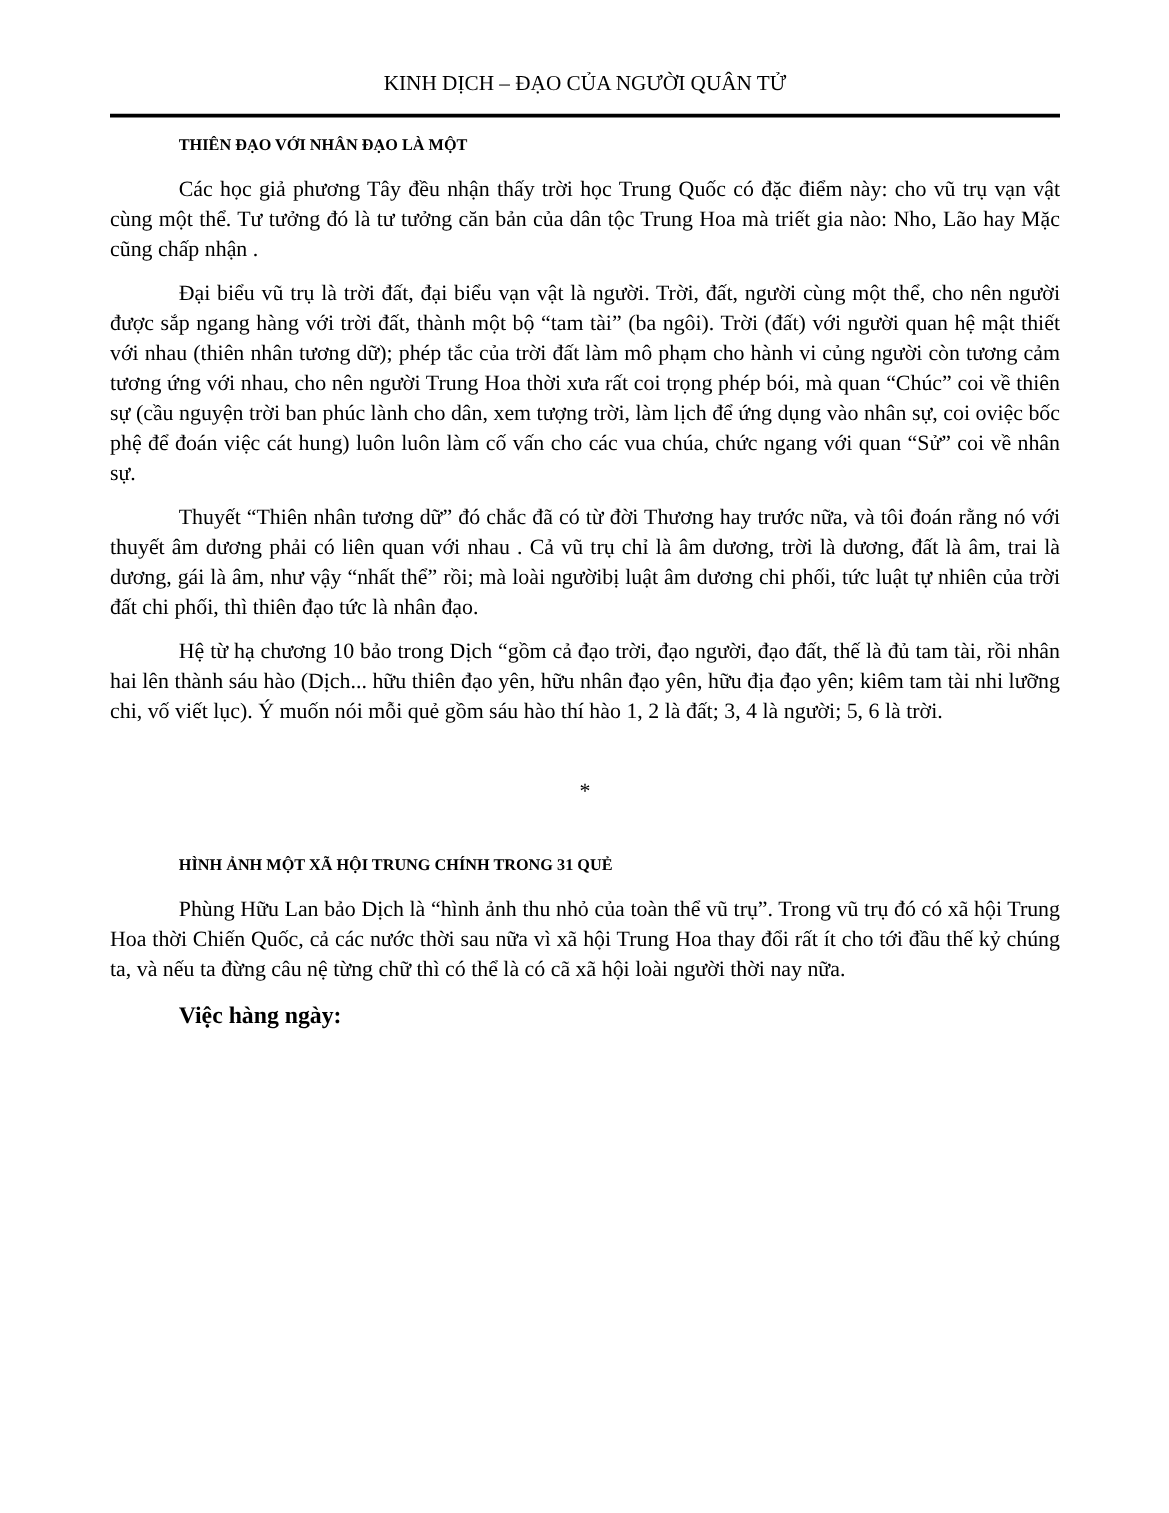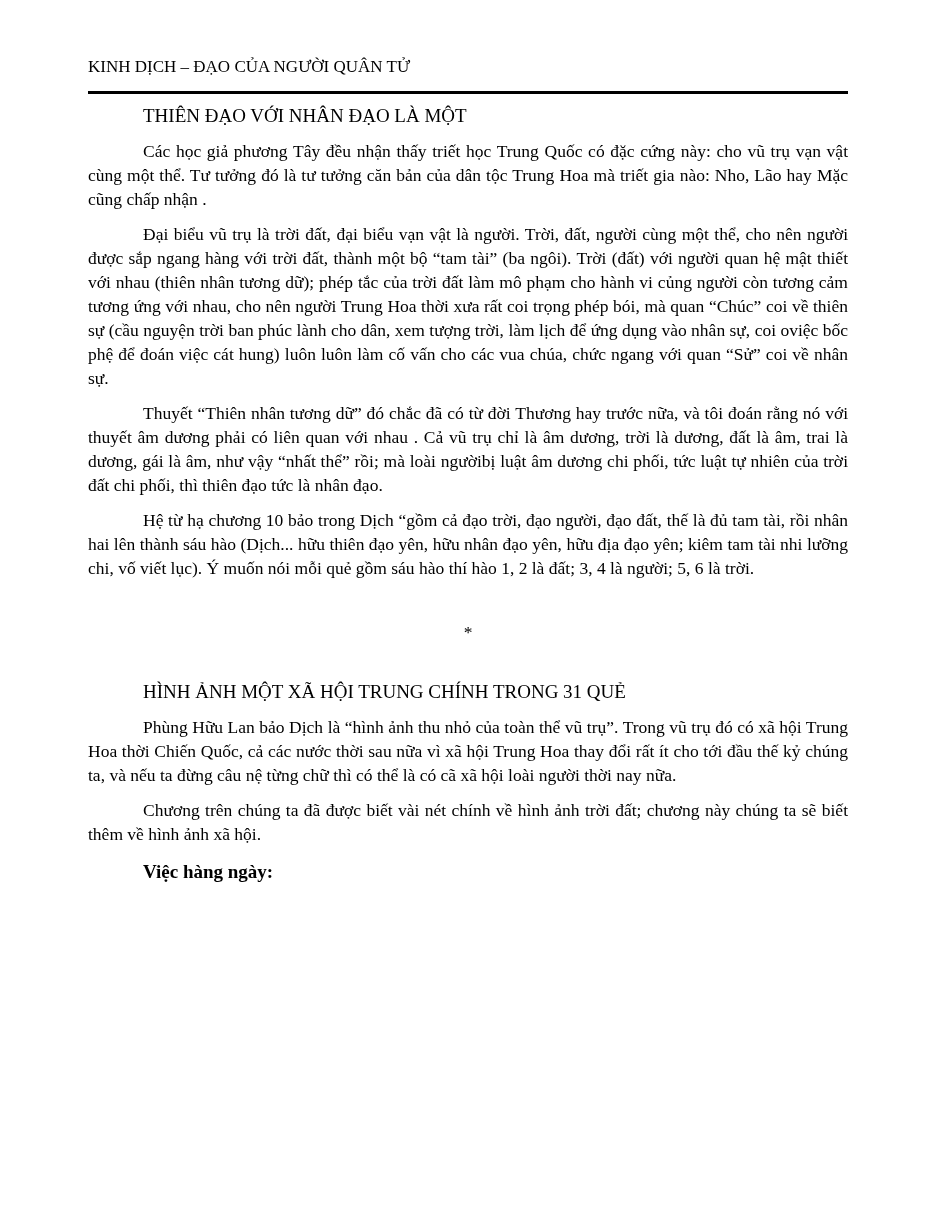--- a/index.html
+++ b/index.html
@@ -13,38 +13,38 @@
     height: 1210px;
     box-sizing: border-box;
     padding: 55px 87px 0 88px;
     background: #ffffff;
     color: #000000;
     font-family: "Liberation Serif", "DejaVu Serif", serif;
     overflow: hidden;
   }
   .running-header {
     display: flex;
-    justify-content: flex-start;
+    justify-content: center;
     align-items: baseline;
     font-size: 17px;
     line-height: 24px;
   }
   .running-header .hright {
     display: flex;
     gap: 78px;
     align-items: baseline;
   }
   .header-rule {
     border: none;
     border-top: 3px solid #000000;
     margin: 12px 0 0 0;
   }
   .section-heading {
-    font-size: 19px;
-    font-weight: normal;
+    font-size: 13px;
+    font-weight: bold;
     margin: 10px 0 0 55px;
     line-height: 24px;
   }
   p.body-par {
     font-size: 17.5px;
     line-height: 24px;
     text-align: justify;
     text-indent: 55px;
     margin: 11px 0;
   }
@@ -73,28 +73,27 @@
 <div class="page">
 
   <header class="running-header">
     <span>KINH DỊCH – ĐẠO CỦA NGƯỜI QUÂN TỬ</span>
   </header>
 
   <hr class="header-rule">
 
   <section>
     <h2 class="section-heading">THIÊN ĐẠO VỚI NHÂN ĐẠO LÀ MỘT</h2>
-    <p class="body-par">Các học giả phương Tây đều nhận thấy triết học Trung Quốc có đặc cứng này: cho vũ trụ vạn vật cùng một thể. Tư tưởng đó là tư tưởng căn bản của dân tộc Trung Hoa mà triết gia nào: Nho, Lão hay Mặc cũng chấp nhận .</p>
+    <p class="body-par">Các học giả phương Tây đều nhận thấy trời học Trung Quốc có đặc điểm này: cho vũ trụ vạn vật cùng một thể. Tư tưởng đó là tư tưởng căn bản của dân tộc Trung Hoa mà triết gia nào: Nho, Lão hay Mặc cũng chấp nhận .</p>
     <p class="body-par">Đại biểu vũ trụ là trời đất, đại biểu vạn vật là người. Trời, đất, người cùng một thể, cho nên người được sắp ngang hàng với trời đất, thành một bộ “tam tài” (ba ngôi). Trời (đất) với người quan hệ mật thiết với nhau (thiên nhân tương dữ); phép tắc của trời đất làm mô phạm cho hành vi củng người còn tương cảm tương ứng với nhau, cho nên người Trung Hoa thời xưa rất coi trọng phép bói, mà quan “Chúc” coi về thiên sự (cầu nguyện trời ban phúc lành cho dân, xem tượng trời, làm lịch để ứng dụng vào nhân sự, coi oviệc bốc phệ để đoán việc cát hung) luôn luôn làm cố vấn cho các vua chúa, chức ngang với quan “Sử” coi về nhân sự.</p>
     <p class="body-par">Thuyết “Thiên nhân tương dữ” đó chắc đã có từ đời Thương hay trước nữa, và tôi đoán rằng nó với thuyết âm dương phải có liên quan với nhau . Cả vũ trụ chỉ là âm dương, trời là dương, đất là âm, trai là dương, gái là âm, như vậy “nhất thể” rồi; mà loài ngườibị luật âm dương chi phối, tức luật tự nhiên của trời đất chi phối, thì thiên đạo tức là nhân đạo.</p>
     <p class="body-par">Hệ từ hạ chương 10 bảo trong Dịch “gồm cả đạo trời, đạo người, đạo đất, thế là đủ tam tài, rồi nhân hai lên thành sáu hào (Dịch... hữu thiên đạo yên, hữu nhân đạo yên, hữu địa đạo yên; kiêm tam tài nhi lưỡng chi, vố viết lục). Ý muốn nói mỗi quẻ gồm sáu hào thí hào 1, 2 là đất; 3, 4 là người; 5, 6 là trời.</p>
   </section>
 
   <div class="separator">*</div>
 
   <section>
     <h2 class="section-heading section2-heading">HÌNH ẢNH MỘT XÃ HỘI TRUNG CHÍNH TRONG 31 QUẺ</h2>
     <p class="body-par first-par-s2">Phùng Hữu Lan bảo Dịch là “hình ảnh thu nhỏ của toàn thể vũ trụ”. Trong vũ trụ đó có xã hội Trung Hoa thời Chiến Quốc, cả các nước thời sau nữa vì xã hội Trung Hoa thay đổi rất ít cho tới đầu thế kỷ chúng ta, và nếu ta đừng câu nệ từng chữ thì có thể là có cã xã hội loài người thời nay nữa.</p>
-    <p class="body-par">Chương trên chúng ta đã được biết vài nét chính về hình ảnh trời đất; chương này chúng ta sẽ biết thêm về hình ảnh xã hội.</p>
     <p class="subheading">Việc hàng ngày:</p>
   </section>
 
 </div>
 
 </body></html>

